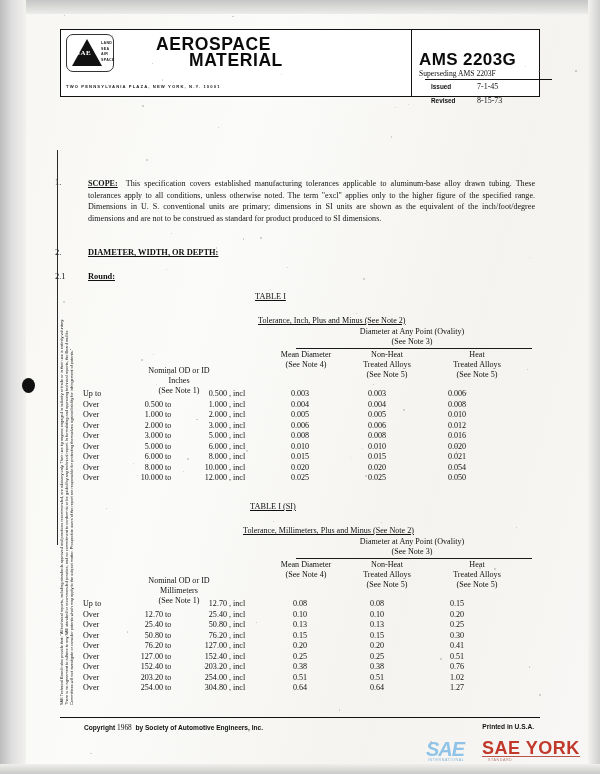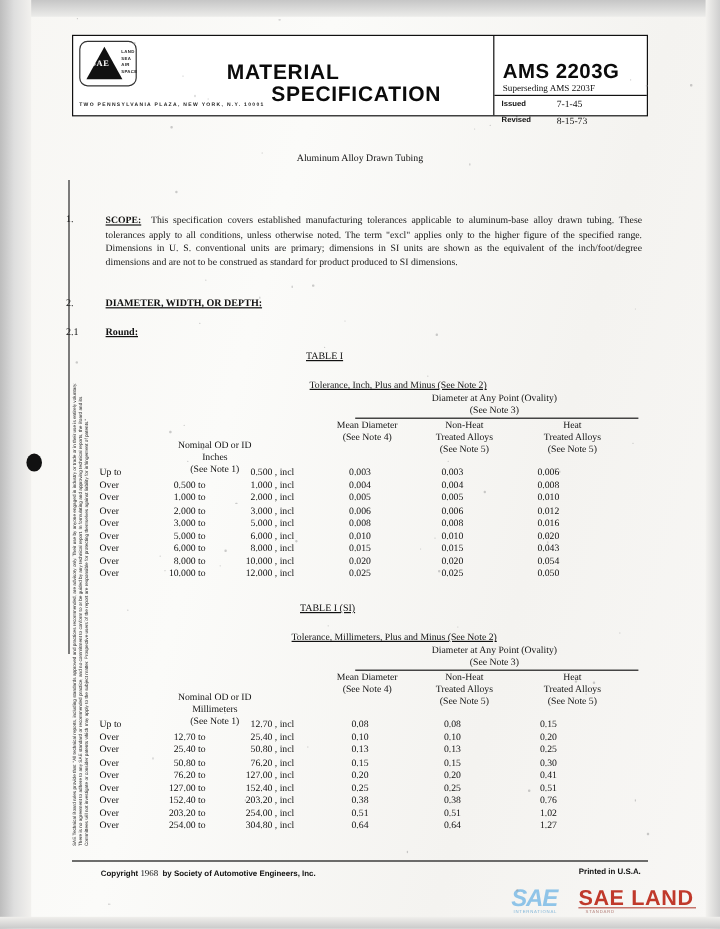--- a/index.html
+++ b/index.html
@@ -38,21 +38,21 @@
   .t3{left:165px;top:38px;font-size:17.5px;}
   .soc{position:absolute;left:4px;top:40px;font-size:11.2px;font-weight:bold;
        color:#0b0b0b;font-family:"Liberation Sans",sans-serif;letter-spacing:-.2px;}
   .addr{position:absolute;left:5px;top:54px;font-size:4.2px;font-weight:bold;
         color:#1a1a1a;font-family:"Liberation Sans",sans-serif;letter-spacing:1.1px;}
   .mast-right{position:absolute;left:351px;top:0;width:127px;height:100%;margin-top:16px;}
   .ams{position:absolute;left:7px;top:4px;font-size:17px;font-weight:bold;
        color:#0b0b0b;font-family:"Liberation Sans",sans-serif;letter-spacing:.4px;}
   .sup{position:absolute;left:7px;top:23px;font-size:7.6px;color:#111;
        font-family:"Liberation Serif",serif;}
-  .datebar{position:absolute;left:0;top:33px;width:127px;height:35px;
+  .datebar{position:absolute;left:13px;top:33px;width:127px;height:35px;
            border-top:1.3px solid #111;}
   .dlab{position:absolute;font-size:6.4px;font-weight:bold;color:#111;
         font-family:"Liberation Sans",sans-serif;}
   .dval{position:absolute;font-size:8px;color:#111;font-family:"Liberation Serif",serif;}
 
   
   .ttl{position:absolute;width:600px;text-align:center;font-size:8.2px;
        color:#111;letter-spacing:1.1px;}
   .sub{position:absolute;width:600px;text-align:center;font-size:8.2px;color:#111;}
   .num{position:absolute;font-size:8.4px;color:#111;}
@@ -126,37 +126,36 @@
       <div class="logo">
         <div class="tri"></div>
         <div class="tri-in">SAE</div>
         <div class="logo-words">
           <div>LAND</div>
           <div>SEA</div>
           <div>AIR</div>
           <div>SPACE</div>
         </div>
       </div>
+      <div class="t1">AEROSPACE</div>
       <div class="t2">MATERIAL</div>
-      <div class="t3">SPECIFICATION</div>
       <div class="addr">TWO PENNSYLVANIA PLAZA, NEW YORK, N.Y. 10001</div>
     </div>
     <div class="mast-right">
       <div class="ams">AMS 2203G</div>
       <div class="sup">Superseding AMS 2203F</div>
       <div class="datebar">
         <div class="dlab" style="left:6px;top:3px;">Issued</div>
         <div class="dval" style="left:52px;top:2px;">7-1-45</div>
         <div class="dlab" style="left:6px;top:17px;">Revised</div>
         <div class="dval" style="left:52px;top:16px;">8-15-73</div>
       </div>
     </div>
   </div>
 
-  <div class="sub" style="top:127px;">Aluminum Alloy Drawn Tubing</div>
 
   <div class="num" style="left:55px;top:178px;">1.</div>
   <div class="para"><span class="u">SCOPE:</span>&nbsp;&nbsp;<span>This specification covers established manufacturing tolerances applicable to aluminum-base alloy drawn tubing.  These tolerances apply to all conditions, unless otherwise noted.  The term "excl" applies only to the higher figure of the specified range. Dimensions in U. S. conventional units are primary; dimensions in SI units are shown as the equivalent of the inch/foot/degree dimensions and are not to be construed as standard for product produced to SI dimensions.</span></div>
 
   <div class="num" style="left:55px;top:248px;">2.</div>
   <div class="hd" style="left:88px;top:248px;">DIAMETER, WIDTH, OR DEPTH:</div>
   <div class="num" style="left:55px;top:272px;">2.1</div>
   <div class="hd" style="left:88px;top:272px;">Round:</div>
 
   <div class="tbl-name" style="left:255px;top:292px;">TABLE I</div>
@@ -185,21 +184,21 @@
     <div>Treated Alloys</div>
     <div>(See Note 5)</div>
   </div>
   <div class="rows" id="rows-0" style="left:83px;top:389px;width:420px;">
       <div class="r"><span class="c-over">Up to</span><span class="c-lo"></span><span class="c-to"></span><span class="c-hi">0.500</span><span class="c-inc">, incl</span><span class="c-v1">0.003</span><span class="c-v2">0.003</span><span class="c-v3">0.006</span></div>
       <div class="r"><span class="c-over">Over</span><span class="c-lo">0.500</span><span class="c-to">to</span><span class="c-hi">1.000</span><span class="c-inc">, incl</span><span class="c-v1">0.004</span><span class="c-v2">0.004</span><span class="c-v3">0.008</span></div>
       <div class="r"><span class="c-over">Over</span><span class="c-lo">1.000</span><span class="c-to">to</span><span class="c-hi">2.000</span><span class="c-inc">, incl</span><span class="c-v1">0.005</span><span class="c-v2">0.005</span><span class="c-v3">0.010</span></div>
       <div class="r"><span class="c-over">Over</span><span class="c-lo">2.000</span><span class="c-to">to</span><span class="c-hi">3.000</span><span class="c-inc">, incl</span><span class="c-v1">0.006</span><span class="c-v2">0.006</span><span class="c-v3">0.012</span></div>
       <div class="r"><span class="c-over">Over</span><span class="c-lo">3.000</span><span class="c-to">to</span><span class="c-hi">5.000</span><span class="c-inc">, incl</span><span class="c-v1">0.008</span><span class="c-v2">0.008</span><span class="c-v3">0.016</span></div>
       <div class="r"><span class="c-over">Over</span><span class="c-lo">5.000</span><span class="c-to">to</span><span class="c-hi">6.000</span><span class="c-inc">, incl</span><span class="c-v1">0.010</span><span class="c-v2">0.010</span><span class="c-v3">0.020</span></div>
-      <div class="r"><span class="c-over">Over</span><span class="c-lo">6.000</span><span class="c-to">to</span><span class="c-hi">8.000</span><span class="c-inc">, incl</span><span class="c-v1">0.015</span><span class="c-v2">0.015</span><span class="c-v3">0.043</span></div>
+      <div class="r"><span class="c-over">Over</span><span class="c-lo">6.000</span><span class="c-to">to</span><span class="c-hi">8.000</span><span class="c-inc">, incl</span><span class="c-v1">0.015</span><span class="c-v2">0.015</span><span class="c-v3">0.021</span></div>
       <div class="r"><span class="c-over">Over</span><span class="c-lo">8.000</span><span class="c-to">to</span><span class="c-hi">10.000</span><span class="c-inc">, incl</span><span class="c-v1">0.020</span><span class="c-v2">0.020</span><span class="c-v3">0.054</span></div>
       <div class="r"><span class="c-over">Over</span><span class="c-lo">10.000</span><span class="c-to">to</span><span class="c-hi">12.000</span><span class="c-inc">, incl</span><span class="c-v1">0.025</span><span class="c-v2">0.025</span><span class="c-v3">0.050</span></div>
     </div>
 
   <div class="tbl-name" style="left:250px;top:502px;">TABLE I (SI)</div>
   <div class="tbl-cap" style="left:243px;top:526px;">Tolerance, Millimeters, Plus and Minus (See Note 2)</div>
   <div class="tbl-sub" style="left:278px;top:537px;width:268px;">Diameter at Any Point (Ovality)</div>
   <div class="tbl-sub" style="left:278px;top:547px;width:268px;">(See Note 3)</div>
   <div class="rule" style="left:296px;top:558px;width:236px;"></div>
 
@@ -240,21 +239,21 @@
     <div class="side">SAE Technical Board rules provide that: "All technical reports, including standards approved and practices recommended, are advisory only. Their use by anyone engaged in industry or trade or in their use is entirely voluntary. There is no agreement to adhere to any SAE standard or recommended practice, and no commitment to conform to or be guided by any technical report. In formulating and approving technical reports, the Board and its Committees will not investigate or consider patents which may apply to the subject matter. Prospective users of the report are responsible for protecting themselves against liability for infringement of patents."</div>
   </div>
   <div class="blob"></div>
 
   <div class="foot-rule"></div>
   <div class="cpy"><span>Copyright</span>&nbsp;<span class="yr">1968</span>&nbsp;&nbsp;<span>by Society of Automotive Engineers, Inc.</span></div>
   <div class="prn">Printed in U.S.A.</div>
 
   <div class="wm">
     <div class="wm-sae">SAE</div>
-    <div class="wm-norm">SAE LAND</div>
+    <div class="wm-norm">SAE YORK</div>
     <div class="wm-bar"></div>
     <div class="wm-s1">INTERNATIONAL</div>
     <div class="wm-s2">STANDARD</div>
   </div>
 <div class="speck" style="width: 1.43588px; height: 1.43588px; left: 196.092px; top: 419.008px;"></div>
     <div class="speck" style="width: 1.98193px; height: 1.98193px; left: 403.063px; top: 409.256px;"></div>
     <div class="speck" style="width: 1.81785px; height: 1.81785px; left: 538.006px; top: 70.547px;"></div>
     <div class="speck" style="width: 1.99632px; height: 1.99632px; left: 146.347px; top: 159.049px;"></div>
     <div class="speck" style="width: 1.98986px; height: 1.98986px; left: 62.7639px; top: 301.128px;"></div>
     <div class="speck" style="width: 0.642355px; height: 0.642355px; left: 69.9564px; top: 516.895px;"></div>

